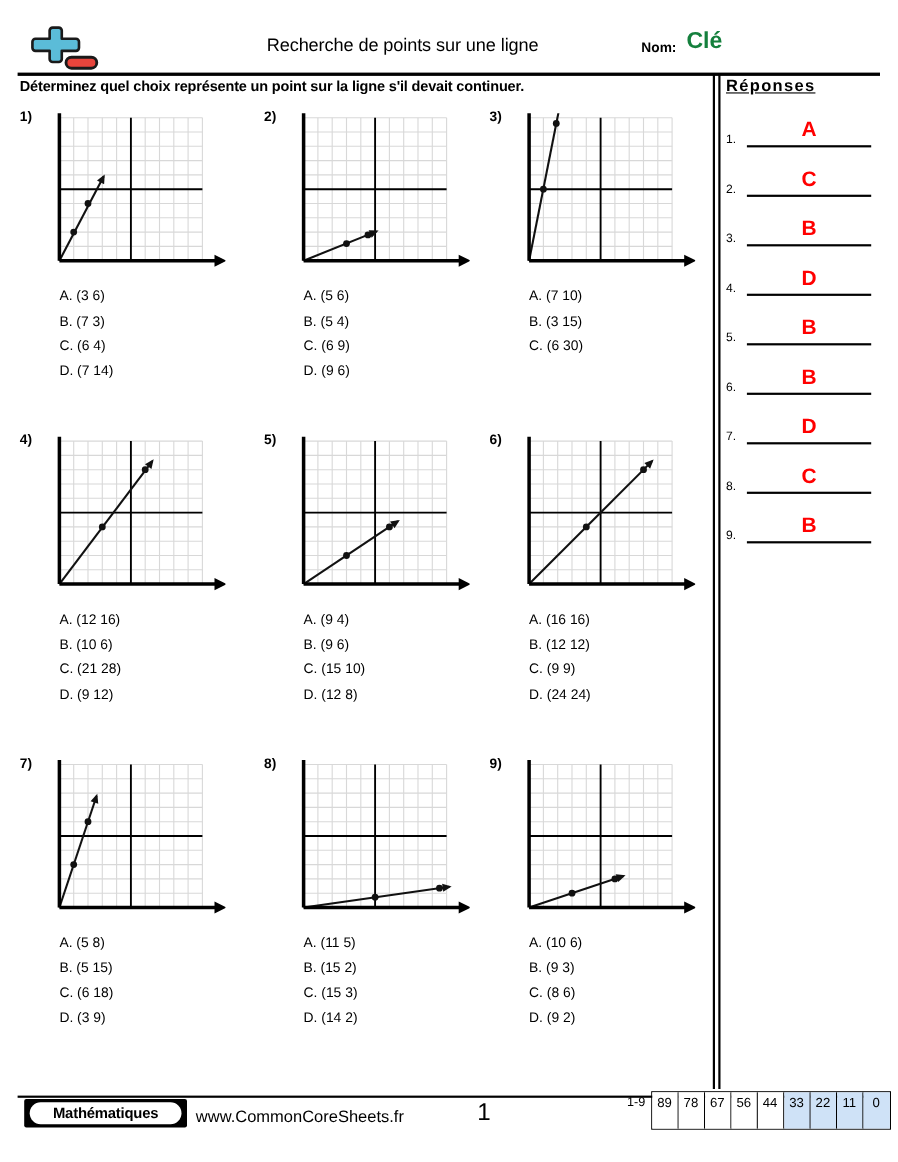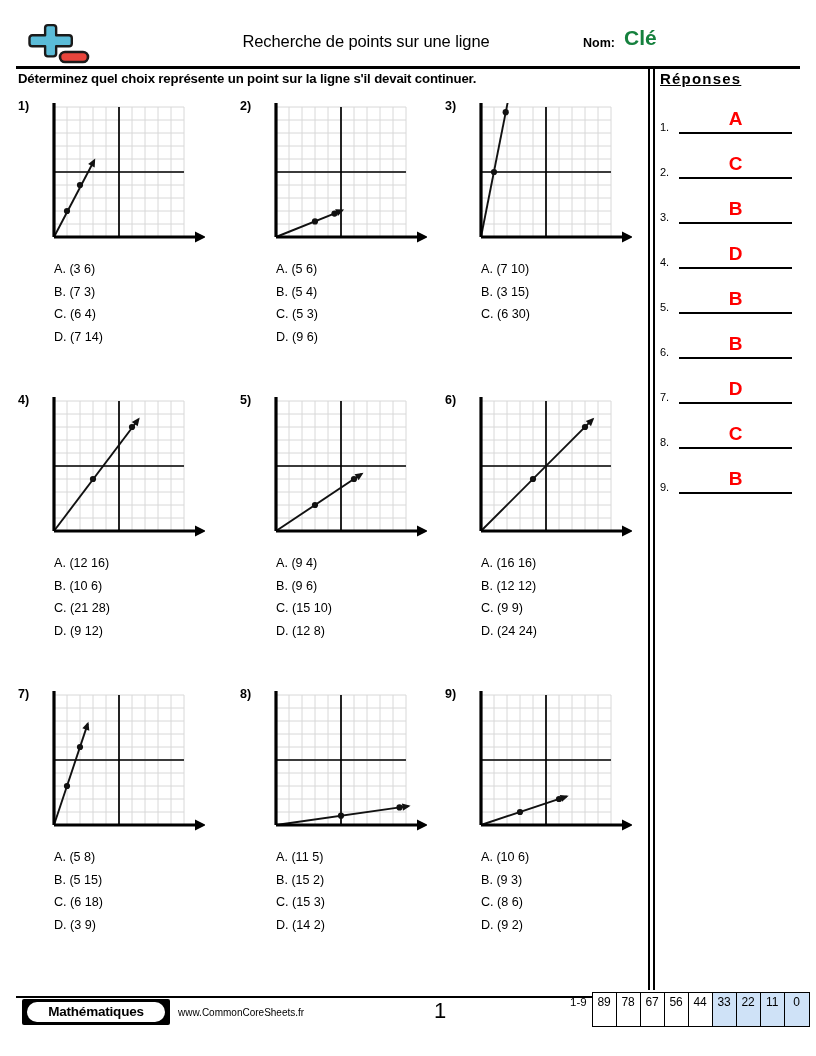--- a/index.html
+++ b/index.html
@@ -191,21 +191,21 @@
     border-radius: 10px;
     text-align: center;
     font-size: 13.5px;
     font-weight: bold;
     line-height: 20px;
     letter-spacing: -0.2px;
   }
   .site {
     position: absolute;
     left: 178px; top: 1007px;
-    font-size: 10px;
+    font-size: 15px;
     text-align: center;
   }
   .page-num {
     position: absolute;
     left: 400px; top: 998px;
     width: 80px;
     text-align: center;
     font-size: 22px;
   }
 
@@ -395,21 +395,21 @@
               <circle cx="72.5" cy="110.6" r="3.1" fill="#111"></circle>
               <line x1="14" y1="134" x2="158" y2="134" stroke="#000" stroke-width="3.2"></line>
               <polygon points="166,134 155,128.5 155,139.5" fill="#000"></polygon>
               <line x1="14" y1="134" x2="14" y2="-5" stroke="#000" stroke-width="3.2"></line>
               <polygon points="14,-13 8.5,-2 19.5,-2" fill="#000"></polygon>
             </svg>
           </div>
           <div class="choices">
             <div class="choice">A. (5 6)</div>
             <div class="choice">B. (5 4)</div>
-            <div class="choice">C. (5 3)</div>
+            <div class="choice">C. (6 9)</div>
             <div class="choice">D. (9 6)</div>
           </div>
         </div>
         <div class="problem c2">
           <div class="qnum">3)</div>
           <div class="plot">
             <svg width="165" height="150" viewBox="0 0 165 150">
               <line x1="14" y1="134" x2="14" y2="4" stroke="#d8d8d8" stroke-width="1"></line>
               <line x1="27" y1="134" x2="27" y2="4" stroke="#d8d8d8" stroke-width="1"></line>
               <line x1="40" y1="134" x2="40" y2="4" stroke="#d8d8d8" stroke-width="1"></line>

